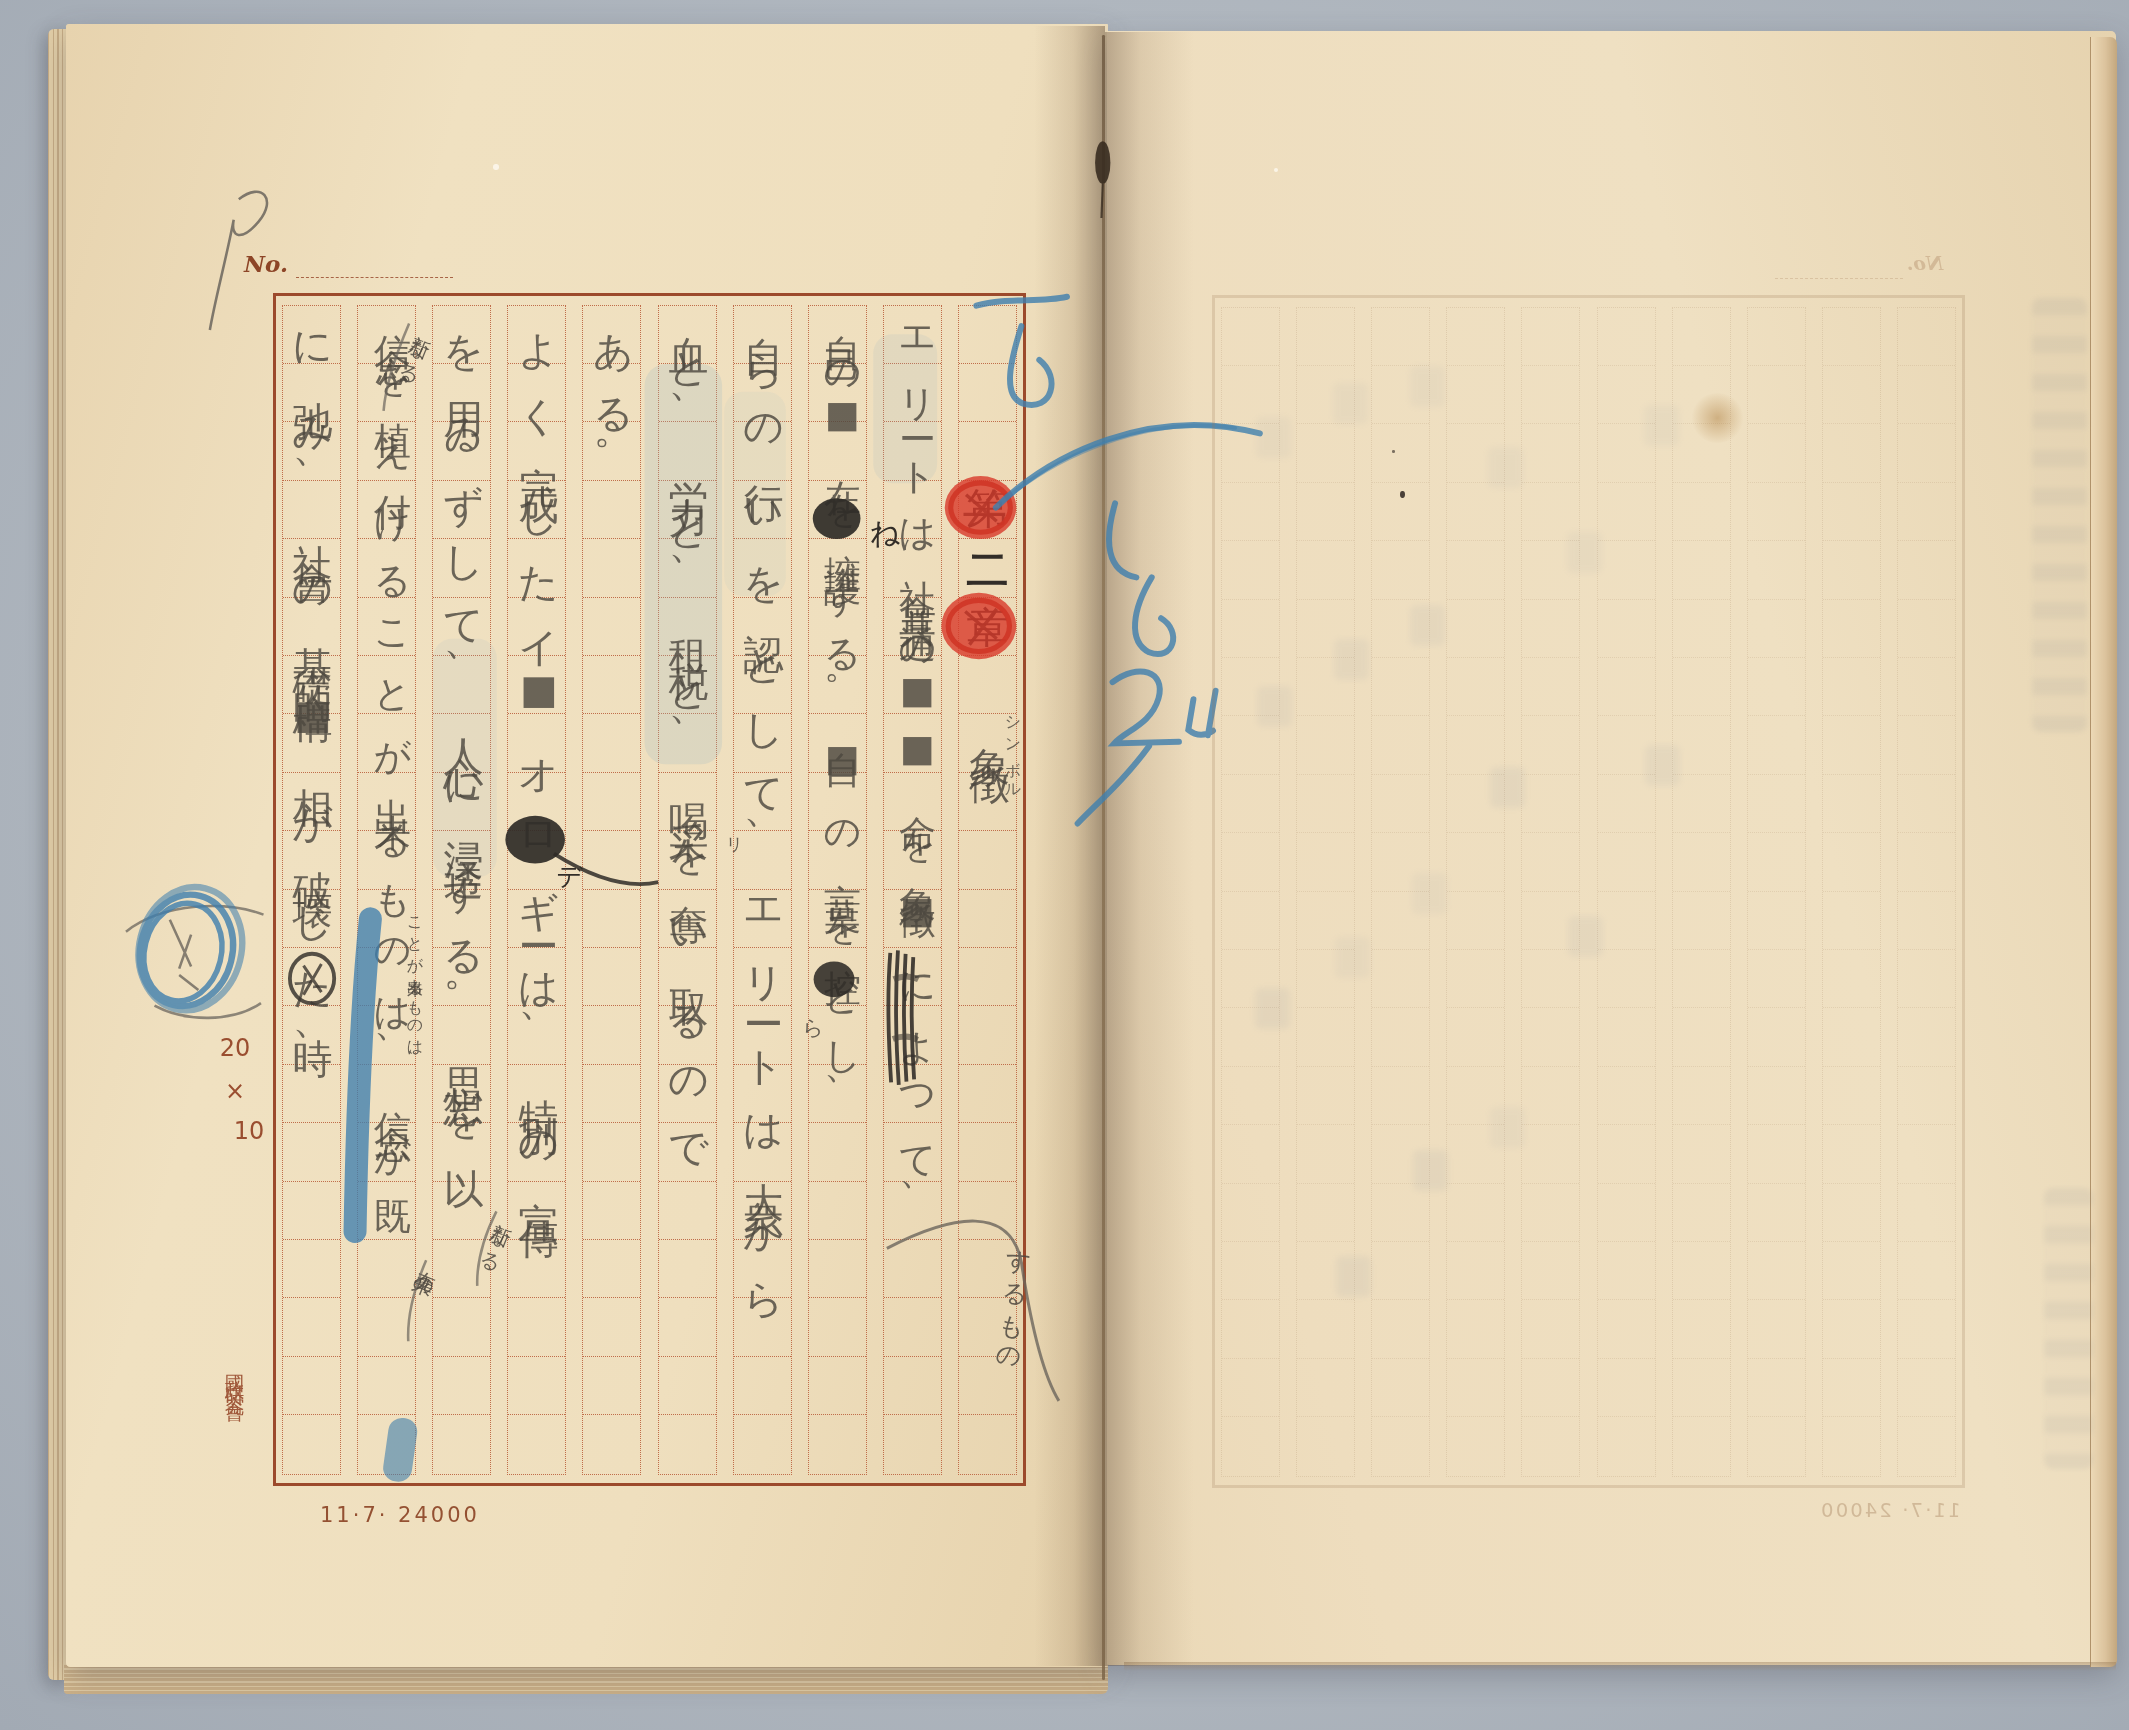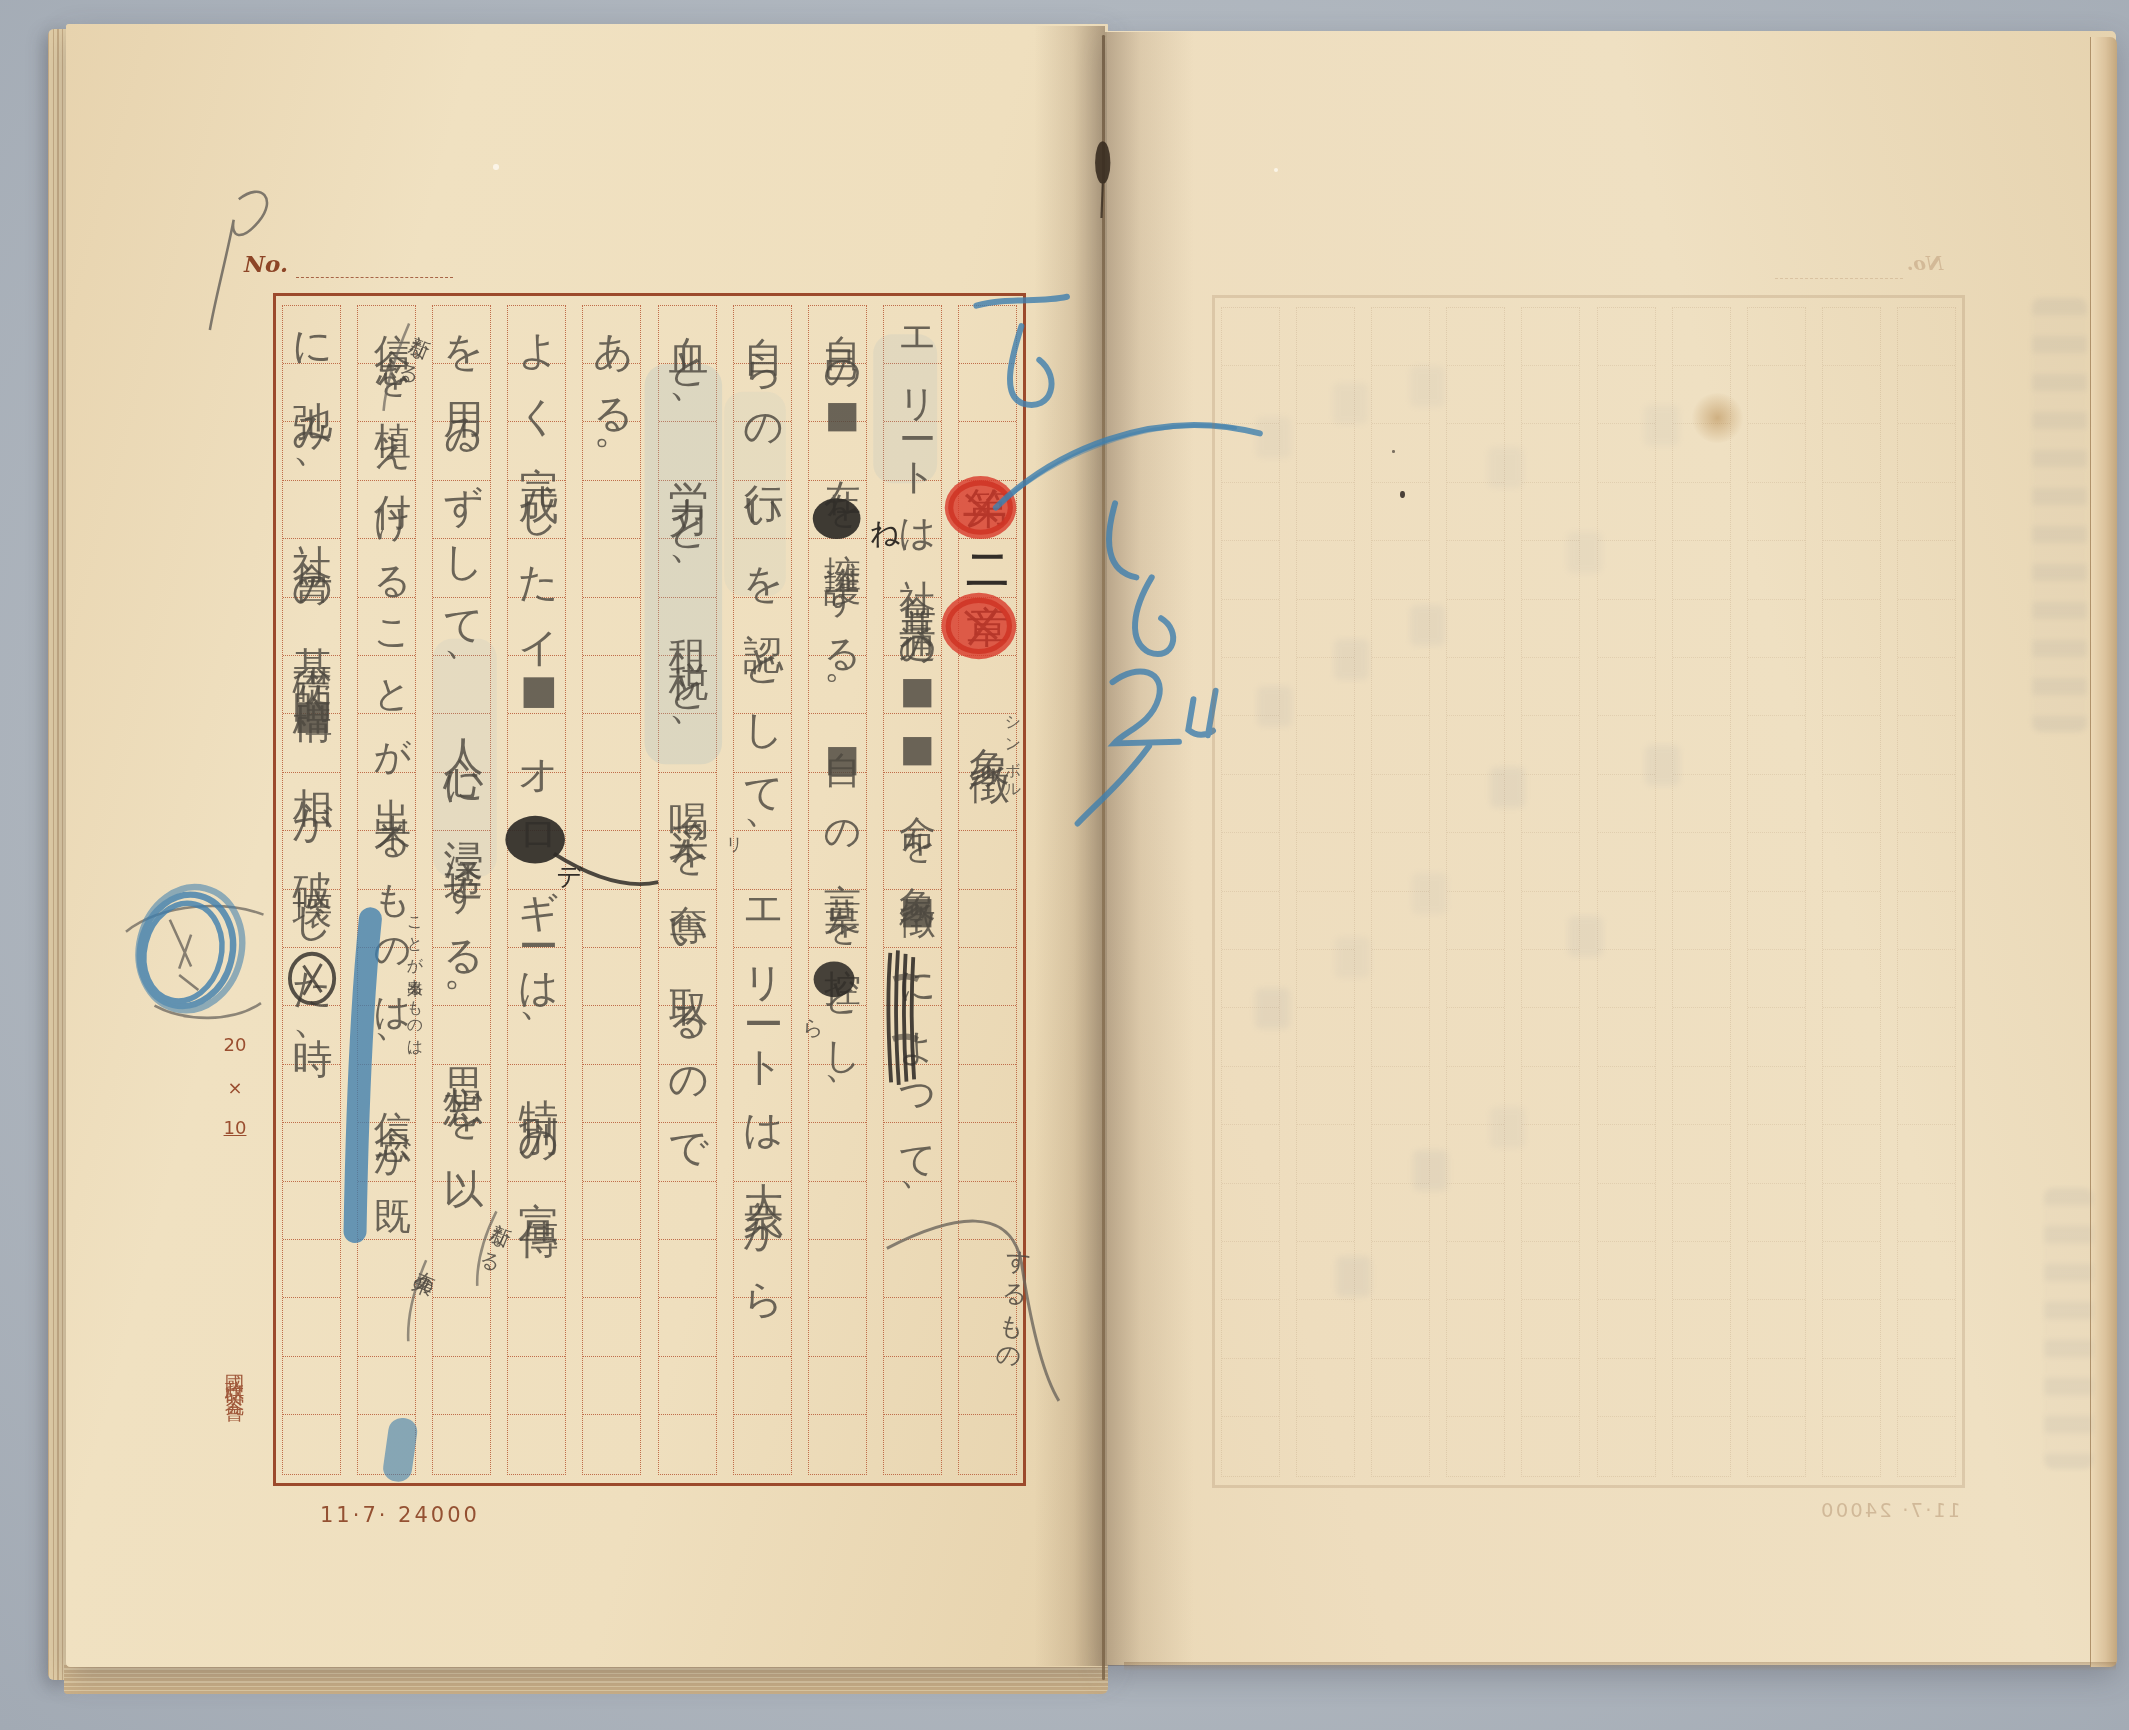--- a/index.html
+++ b/index.html
@@ -28,21 +28,21 @@
      background:linear-gradient(90deg,rgba(0,0,0,0),rgba(110,80,50,.16) 55%,rgba(78,54,34,.38));}
   .gutter-shade-right{left:1105px;top:31.5px;width:89px;height:1634px;
      background:linear-gradient(90deg,rgba(78,54,34,.34),rgba(110,80,50,.14) 40%,rgba(0,0,0,0));}
   .gutter-line{left:1102px;top:35px;width:2.6px;height:1645px;border-radius:1.3px;opacity:.85;
      background:linear-gradient(180deg,#6f5a42,#8d7657 30%,#7c6549);}
   .speck{background:#fdf8ee;border-radius:50%;filter:blur(0.4px);opacity:.85;}
   
   .no-label{font-family:"DejaVu Serif",serif;font-style:italic;font-weight:bold;
      font-size:23px;color:#8d4527;}
   .no-line{border-top:1.7px dashed rgba(154,78,48,.85);width:157px;}
-  .side-num{font-size:18px;color:#9a4e30;width:34px;text-align:center;}
+  .side-num{font-size:24px;color:#9a4e30;width:34px;text-align:center;}
   .publisher{writing-mode:vertical-rl;text-orientation:upright;font-size:19.6px;
      letter-spacing:6.8px;color:#9a4e30;opacity:.92;}
   .printcode{font-size:21px;letter-spacing:3px;color:#8d4527;opacity:.92;}
   
   .grid{box-sizing:border-box;border:3px solid #9c4a2c;padding:8.5px 6px;
      display:flex;flex-direction:row-reverse;justify-content:space-between;}
   .grid.faint{border-color:rgba(156,120,85,.40);}
   .gcol{box-sizing:border-box;width:59px;border:1.3px dotted #c06d4a;display:flex;flex-direction:column;}
   .faint .gcol{border-color:rgba(156,120,85,.34);}
   .gcell{box-sizing:border-box;height:59px;border-bottom:1.3px dotted #c06d4a;}
@@ -88,21 +88,21 @@
   <div class="abs gutter-shade-left"></div>
   <div class="abs gutter-shade-right"></div>
   <div class="abs gutter-line"></div>
   <div class="abs speck" style="left:493px;top:164px;width:5.5px;height:5.5px;"></div>
   <div class="abs speck" style="left:1274px;top:168px;width:4.3px;height:4.3px;"></div>
 
   <div class="abs no-label" style="left:244px;top:250px;">No.</div>
   <div class="abs no-line" style="left:296px;top:277px;"></div>
   <div class="abs side-num" style="left:218px;top:1034px;">20</div>
   <div class="abs side-num" style="left:218px;top:1077px;">×</div>
-  <div class="abs side-num" style="left:218px;top:1117px;text-decoration:underline;">10</div>
+  <div class="abs side-num" style="left:232px;top:1117px;">10</div>
   <div class="abs publisher" style="left:221px;top:1359px;">國政研究會</div>
   <div class="abs printcode" style="left:320px;top:1503px;">11·7· 24000</div>
 
   <div id="grid-left" class="abs grid" style="left:273px;top:293px;width:753px;height:1193px;">
       <div class="gcol">
         <div class="gcell"></div>
         <div class="gcell"></div>
         <div class="gcell"></div>
         <div class="gcell"></div>
         <div class="gcell"></div>

